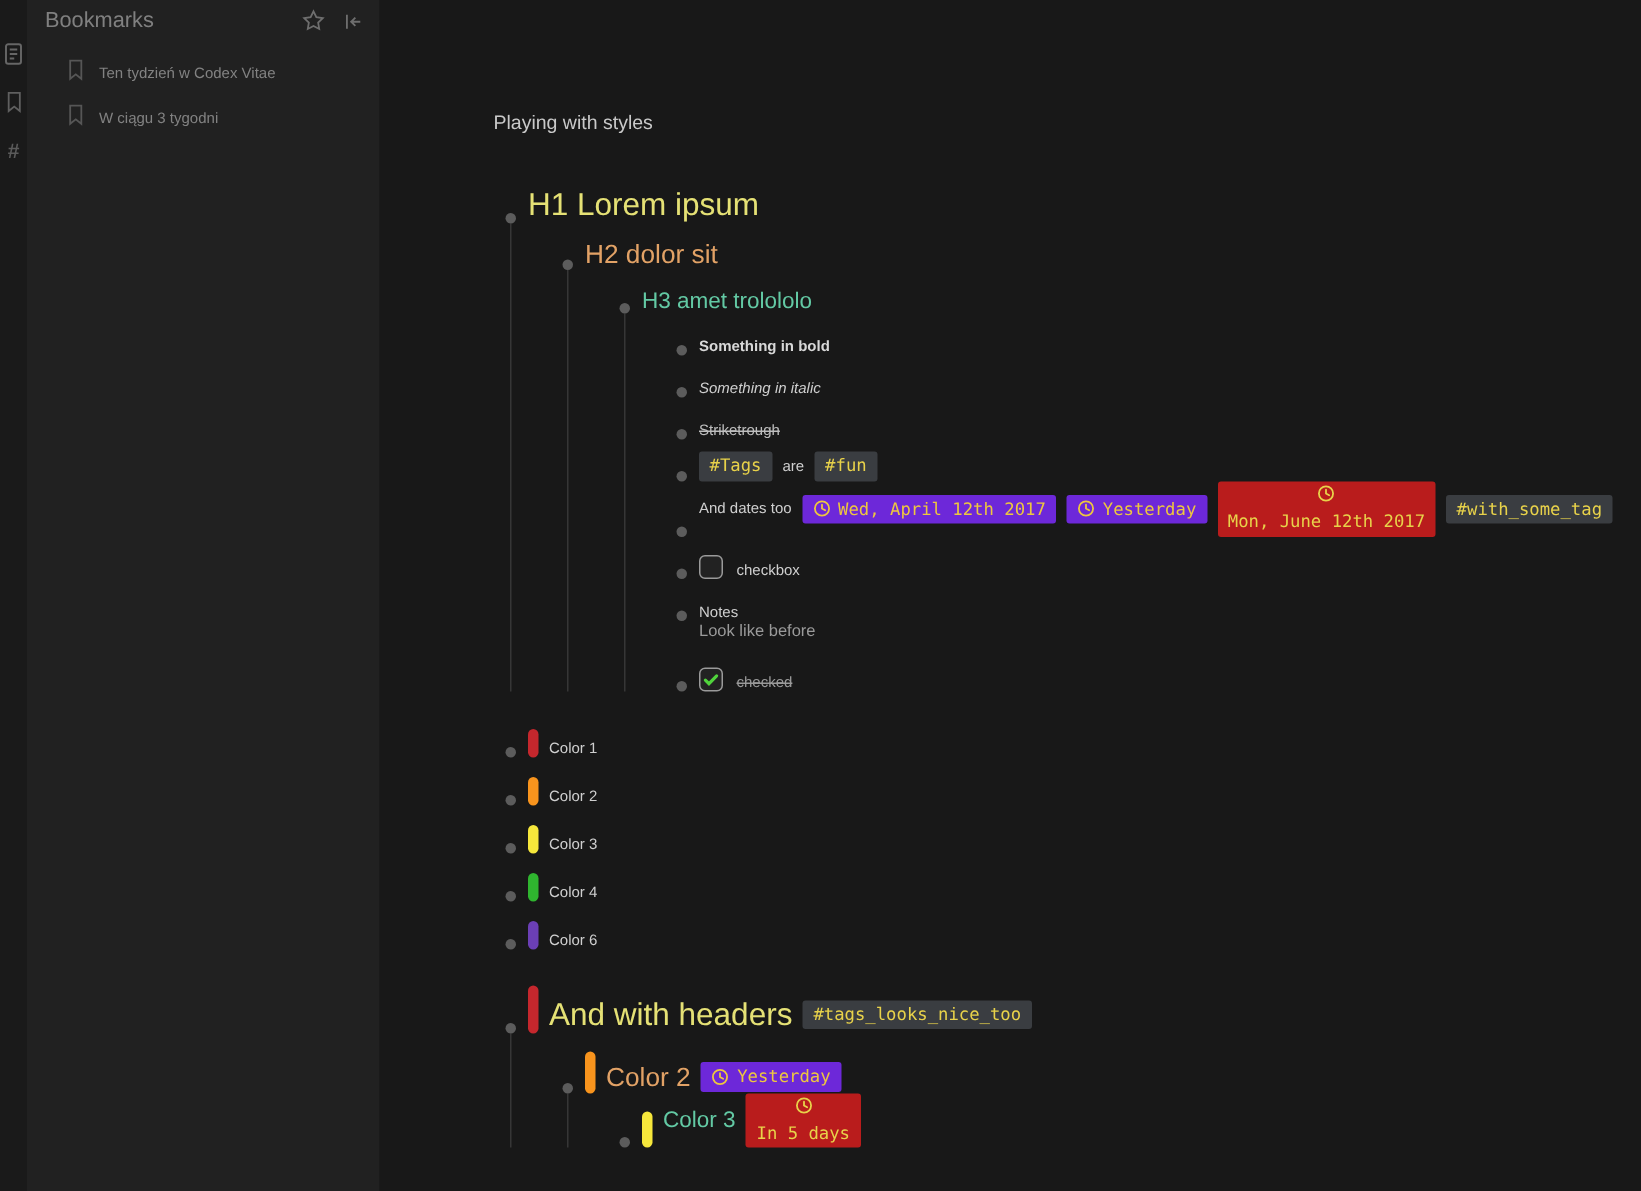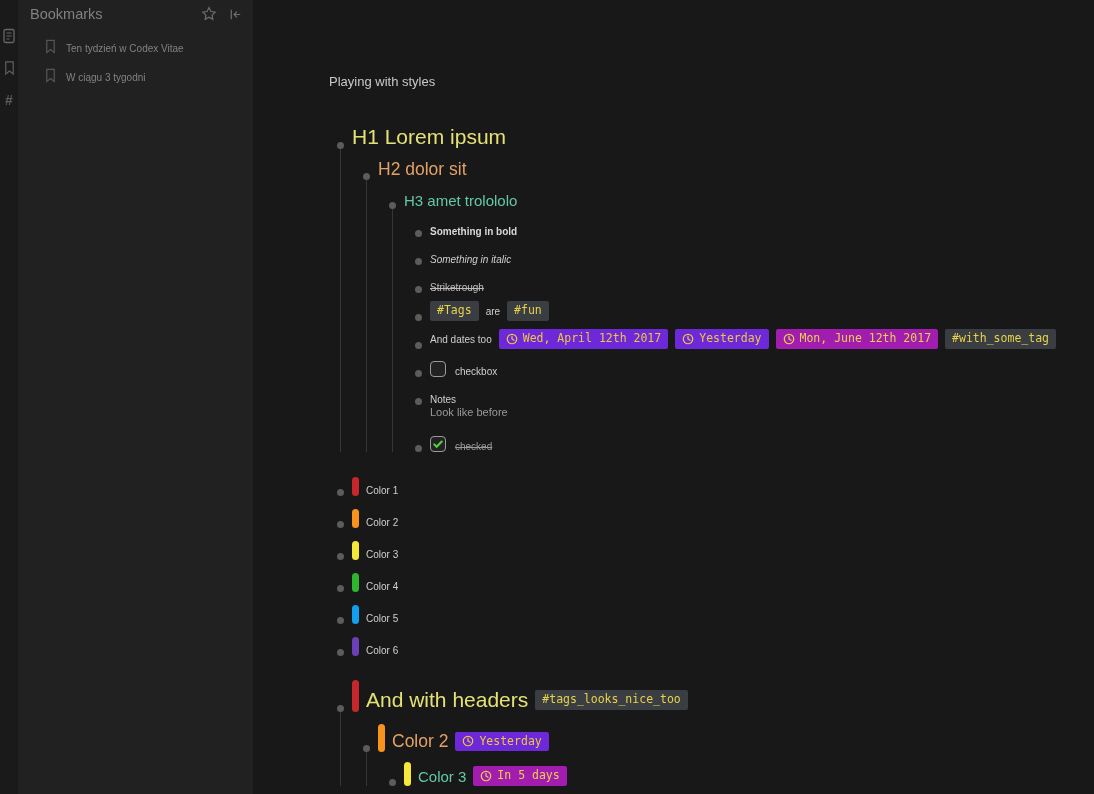--- a/index.html
+++ b/index.html
@@ -24,21 +24,21 @@
              cursor:pointer; }
   .sb-item-label { font-size:10px; color:#828282; }
 
   
   .main { flex:1; background:#181818; padding:74px 0 0 76px; overflow:hidden; }
   .page-title { font-size:13px; color:#c9c9c9; margin-bottom:22px; cursor:pointer; }
 
   
   .outline { margin-left:8px; }
   .node.gap { margin-top:12px; }
-  .node > .children { margin-left:3px; border-left:1px solid #363636; padding-left:22px; }
+  .node > .children { margin-left:3px; border-left:1px solid #363636; padding-left:34px; }
   .row { display:flex; align-items:flex-end; white-space:nowrap; }
   .bullet { width:7px; height:7px; border-radius:50%; background:#5c5c5c;
             margin-right:8px; flex:none; cursor:pointer; }
   .bar { width:7px; border-radius:3.5px; margin-right:7px; flex:none; }
   .content { display:flex; align-items:center; gap:7px; cursor:text; }
 
   .row.h1 { min-height:38px; } .row.h1 .seg-text { font-size:21px; color:#e5e175; }
   .row.h2 { min-height:31px; } .row.h2 .seg-text { font-size:17.5px; color:#e2a266; }
   .row.h3 { min-height:29px; } .row.h3 .seg-text { font-size:15px; color:#63c9a4; }
   .row.text { min-height:28px; } .row.text .seg-text { font-size:10px; color:#cfcfcf; }
@@ -51,21 +51,21 @@
   .row.bold .seg-text { font-weight:bold; color:#d8d8d8; }
   .row.italic .seg-text { font-style:italic; }
   .row.strike .seg-text { text-decoration:line-through; color:#bdbdbd; }
   .row.done .seg-text { text-decoration:line-through; color:#9a9a9a; }
 
   .chip { display:inline-flex; align-items:center; gap:5px; border-radius:2px;
           font-family:"DejaVu Sans Mono","Liberation Mono",monospace;
           font-size:11.5px; padding:2px 7px; background:#3a3d41; color:#e8d24a;
           cursor:pointer; line-height:1.35; }
   .chip.overdue { background:#6d28d9; color:#eec73e; }
-  .chip.future  { background:#a21caf; color:#e8d24a; }
+  .chip.future  { background:#b91c1c; color:#e8d24a;flex-direction:column; }
   .chip svg { flex:none; }
 
   .cb { width:16px; height:16px; border:1.5px solid #9a9a9a; border-radius:4px;
         margin-right:9px; flex:none; background:#222; cursor:pointer;
         display:flex; align-items:center; justify-content:center; }
   .note { font-size:11px; color:#9a9a9a; margin:1px 0 6px 15px; cursor:text; }
 </style>
 </head>
 <body>
 
@@ -270,29 +270,20 @@
               <span class="seg-text">Color 3</span>
             </span>
           </div>
         </div>
         <div class="node">
           <div class="row text with-bar colored">
             <span class="bullet"></span>
             <span class="bar" style="background: rgb(47, 181, 47);"></span>
             <span class="content">
               <span class="seg-text">Color 4</span>
-            </span>
-          </div>
-        </div>
-        <div class="node">
-          <div class="row text with-bar colored">
-            <span class="bullet"></span>
-            <span class="bar" style="background: rgb(19, 159, 237);"></span>
-            <span class="content">
-              <span class="seg-text">Color 5</span>
             </span>
           </div>
         </div>
         <div class="node">
           <div class="row text with-bar colored">
             <span class="bullet"></span>
             <span class="bar" style="background: rgb(107, 63, 181);"></span>
             <span class="content">
               <span class="seg-text">Color 6</span>
             </span>

